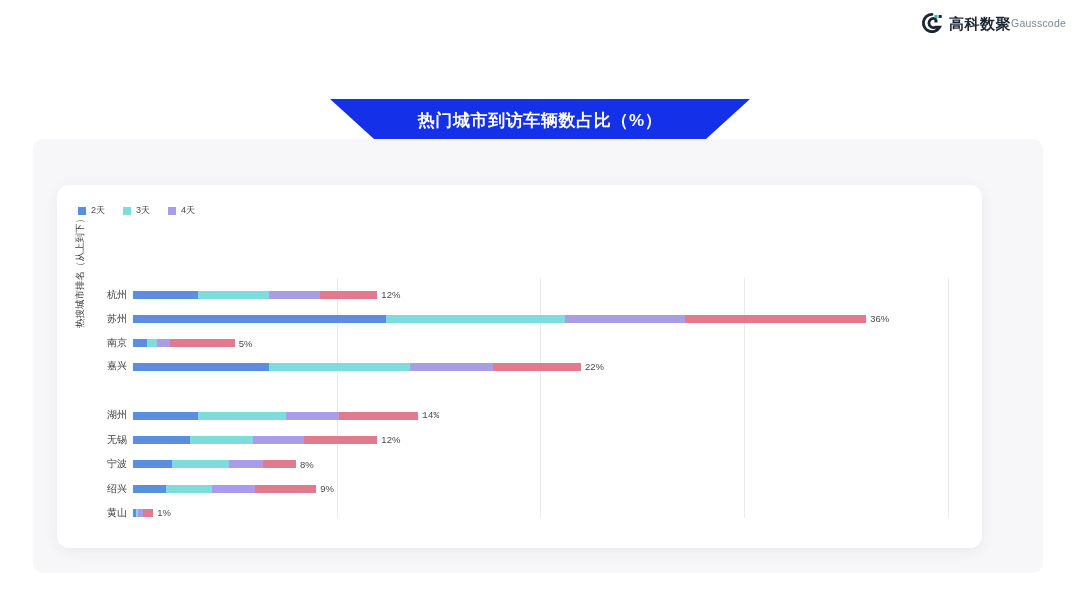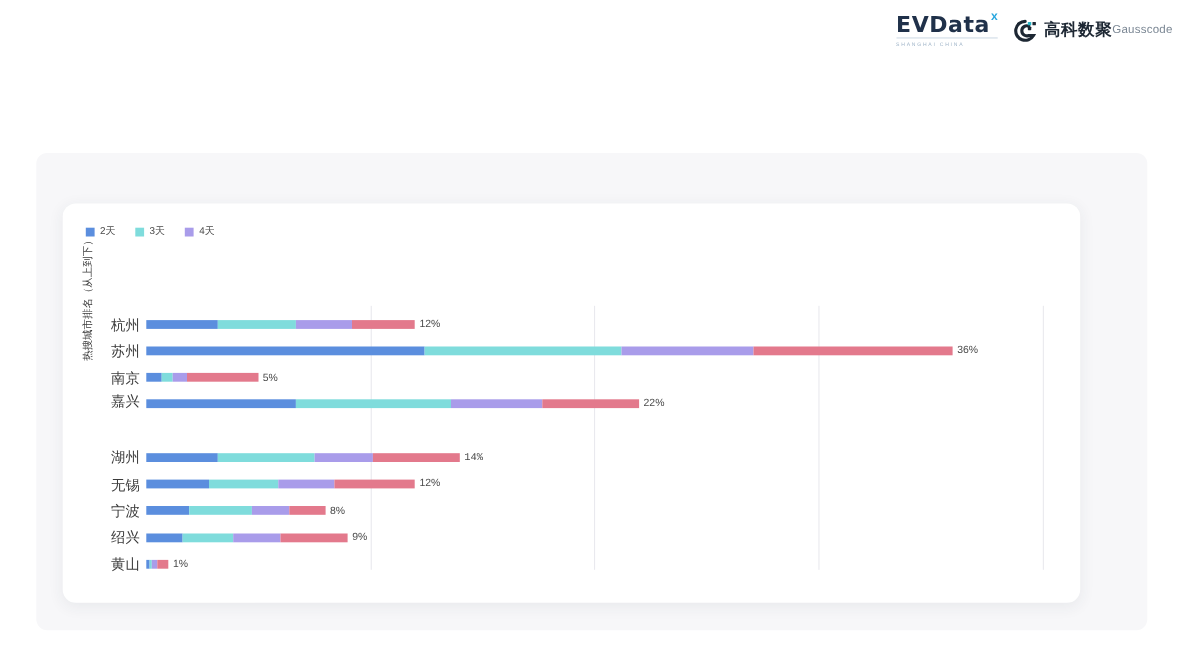--- a/index.html
+++ b/index.html
@@ -92,58 +92,53 @@
     position: absolute; top: 0; bottom: 0; width: 1px;
     background: #e9e9ee;
   }
   .rows { position: absolute; inset: 0; }
   .row {
     position: absolute; left: 0; right: 0; height: 22px;
     display: flex; align-items: center;
   }
   .row-label {
     position: absolute; left: -52px; width: 46px;
-    text-align: right; font-size: 13px; color: #3b3b3b;
+    text-align: right; font-size: 10px; color: #3b3b3b;
     line-height: 1;
   }
   .bar { position: relative; height: 8px; display: flex; }
   .seg { height: 8px; }
   .bar-value {
     font-size: 9.5px; color: #4a4a4a; margin-left: 4px; line-height: 1;
     white-space: nowrap;
   }
 </style>
 </head>
 <body>
 
 <div id="root">
 
   <div class="brand-bar">
-    <div class="evdata-logo">
-      <div class="evdata-top">
-        <span class="evdata-word">EVData</span>
-        <span class="evdata-x">x</span>
-      </div>
-      <div class="evdata-rule"></div>
-      <div class="evdata-sub">shanghai china</div>
-    </div>
     <div class="gauss-logo">
       <svg class="gauss-mark" viewBox="0 0 24 24">
         <path d="M12 2.6a9.4 9.4 0 1 0 8.2 14h-4.6a5 5 0 1 1 0-9.2" fill="none" stroke="#1d2733" stroke-width="3.1" stroke-linecap="round"></path>
         <rect x="14.6" y="3.2" width="3.4" height="3.4" rx="0.6" fill="#27b4c6"></rect>
         <rect x="19.2" y="3.2" width="3.4" height="3.4" rx="0.6" fill="#1d2733"></rect>
         <rect x="14.6" y="8.0" width="3.4" height="3.4" rx="0.6" fill="#1d2733"></rect>
       </svg>
       <div class="gauss-txt">
         <span class="gauss-cn">高科数聚</span>
         <span class="gauss-en">Gausscode</span>
       </div>
     </div>
   </div>
 
+  <div class="banner">
+    <span class="banner-title">热门城市到访车辆数占比（%）</span>
+  </div>
 
   <div class="outer-panel"></div>
   <div class="inner-card"></div>
 
   <div class="legend" id="legend">
       <div class="legend-item">
         <span class="legend-swatch" style="background: rgb(91, 142, 222);"></span>
         <span class="legend-label">2天</span>
       </div>
       <div class="legend-item">

